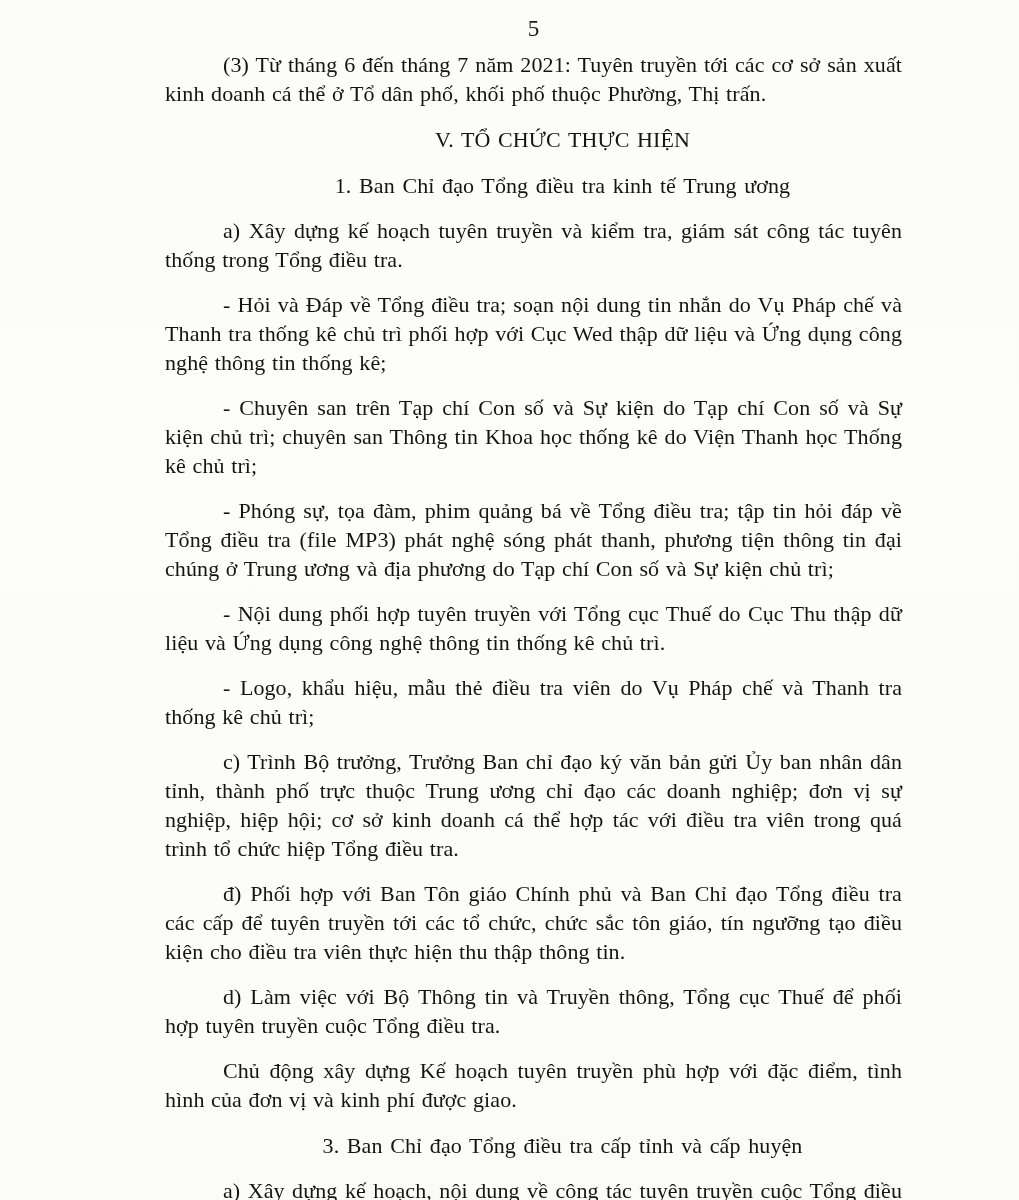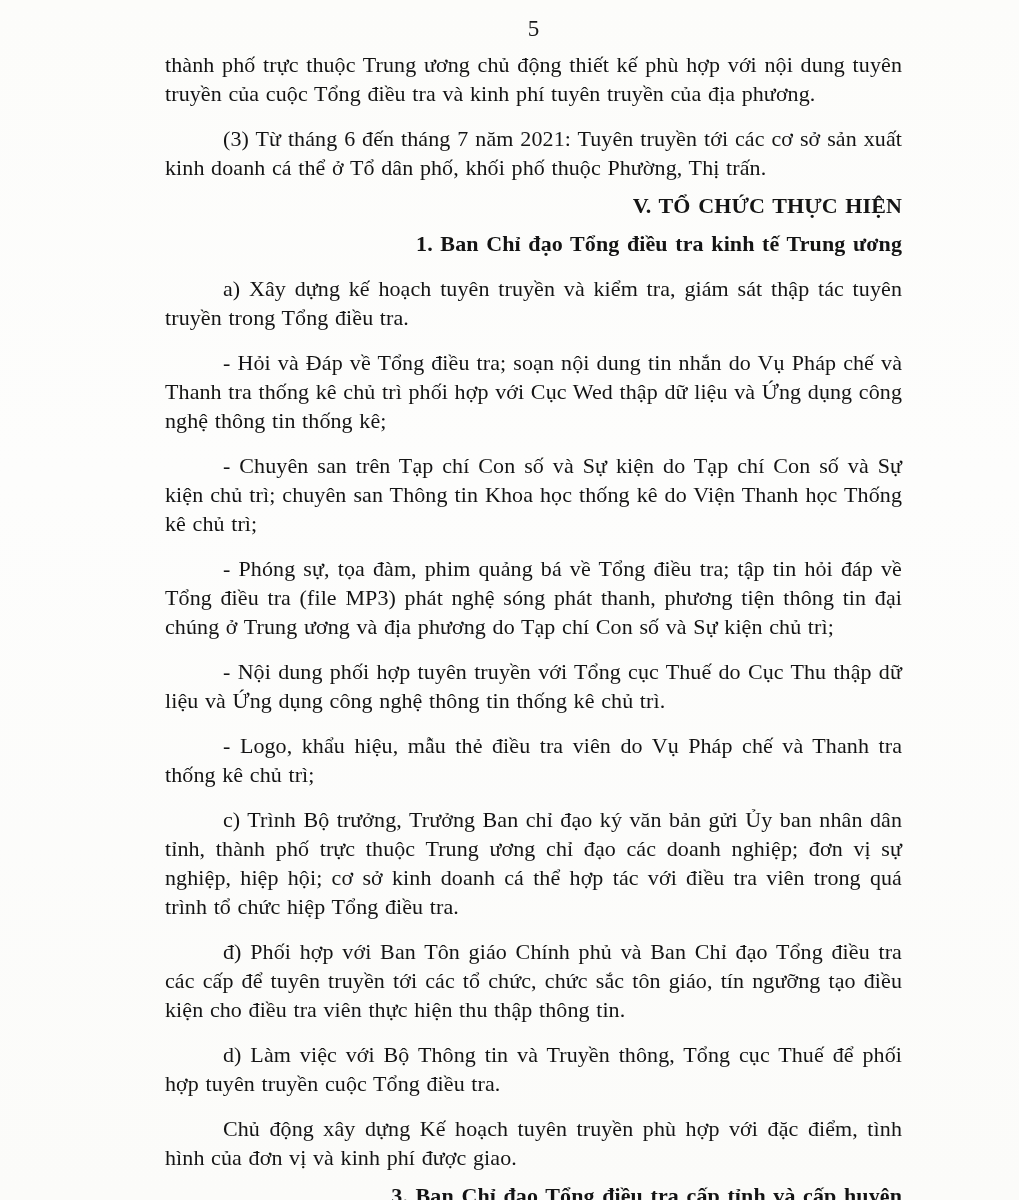--- a/index.html
+++ b/index.html
@@ -43,37 +43,36 @@
     word-spacing: 1px;
     color: #141414;
   }
   .content p + p {
     margin-top: 16px;
   }
   .content p.continued {
     text-indent: 0;
   }
   .content p.heading {
-    font-weight: bold;
-    text-align: right;
-    margin-top: 9px;
+    font-weight: normal;
+    text-align: center;
+    margin-top: 17px;
     word-spacing: 2px;
   }
 </style>
 </head>
 <body>
 
 <div class="page">
   <div class="page-number">5</div>
   <div class="content">
-    <p class="continued">thành phố trực thuộc Trung ương chủ động thiết kế phù hợp với nội dung tuyên truyền của cuộc Tổng điều tra và kinh phí tuyên truyền của địa phương.</p>
     <p>(3) Từ tháng 6 đến tháng 7 năm 2021: Tuyên truyền tới các cơ sở sản xuất kinh doanh cá thể ở Tổ dân phố, khối phố thuộc Phường, Thị trấn.</p>
     <p class="heading">V. TỔ CHỨC THỰC HIỆN</p>
     <p class="heading">1. Ban Chỉ đạo Tổng điều tra kinh tế Trung ương</p>
-    <p>a) Xây dựng kế hoạch tuyên truyền và kiểm tra, giám sát thập tác tuyên truyền trong Tổng điều tra.</p>
+    <p>a) Xây dựng kế hoạch tuyên truyền và kiểm tra, giám sát công tác tuyên thống trong Tổng điều tra.</p>
     <p>- Hỏi và Đáp về Tổng điều tra; soạn nội dung tin nhắn do Vụ Pháp chế và Thanh tra thống kê chủ trì phối hợp với Cục Wed thập dữ liệu và Ứng dụng công nghệ thông tin thống kê;</p>
     <p>- Chuyên san trên Tạp chí Con số và Sự kiện do Tạp chí Con số và Sự kiện chủ trì; chuyên san Thông tin Khoa học thống kê do Viện Thanh học Thống kê chủ trì;</p>
     <p>- Phóng sự, tọa đàm, phim quảng bá về Tổng điều tra; tập tin hỏi đáp về Tổng điều tra (file MP3) phát nghệ sóng phát thanh, phương tiện thông tin đại chúng ở Trung ương và địa phương do Tạp chí Con số và Sự kiện chủ trì;</p>
     <p>- Nội dung phối hợp tuyên truyền với Tổng cục Thuế do Cục Thu thập dữ liệu và Ứng dụng công nghệ thông tin thống kê chủ trì.</p>
     <p>- Logo, khẩu hiệu, mẫu thẻ điều tra viên do Vụ Pháp chế và Thanh tra thống kê chủ trì;</p>
     <p>c) Trình Bộ trưởng, Trưởng Ban chỉ đạo ký văn bản gửi Ủy ban nhân dân tỉnh, thành phố trực thuộc Trung ương chỉ đạo các doanh nghiệp; đơn vị sự nghiệp, hiệp hội; cơ sở kinh doanh cá thể hợp tác với điều tra viên trong quá trình tổ chức hiệp Tổng điều tra.</p>
     <p>đ) Phối hợp với Ban Tôn giáo Chính phủ và Ban Chỉ đạo Tổng điều tra các cấp để tuyên truyền tới các tổ chức, chức sắc tôn giáo, tín ngưỡng tạo điều kiện cho điều tra viên thực hiện thu thập thông tin.</p>
     <p>d) Làm việc với Bộ Thông tin và Truyền thông, Tổng cục Thuế để phối hợp tuyên truyền cuộc Tổng điều tra.</p>
     <p>Chủ động xây dựng Kế hoạch tuyên truyền phù hợp với đặc điểm, tình hình của đơn vị và kinh phí được giao.</p>
     <p class="heading">3. Ban Chỉ đạo Tổng điều tra cấp tỉnh và cấp huyện</p>

